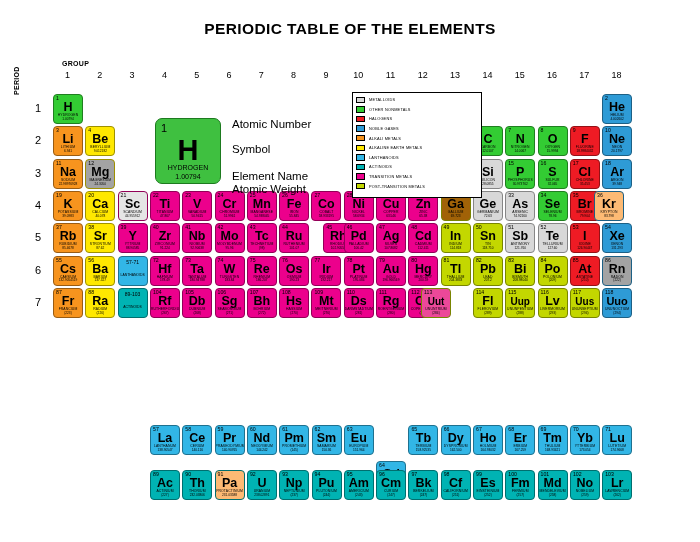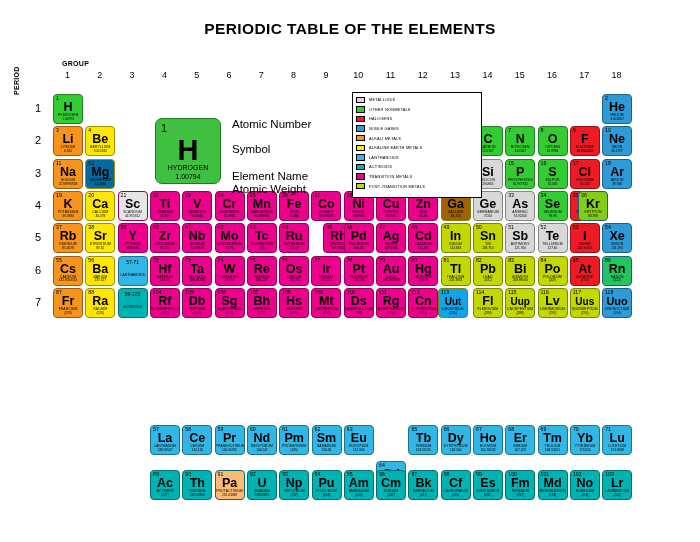--- a/index.html
+++ b/index.html
@@ -285,21 +285,21 @@
       <div class="sym">Ne</div>
       <div class="nm">NEON</div>
       <div class="wt">20.1797</div>
     </div>
     <div class="cell" style="left: 53px; top: 158.6px; background: rgb(247, 148, 30); border: 1px solid rgb(153, 92, 19);">
       <div class="num">11</div>
       <div class="sym">Na</div>
       <div class="nm">SODIUM</div>
       <div class="wt">22.98976928</div>
     </div>
-    <div class="cell" style="left: 85.3px; top: 158.6px; background: #0369a1; border: 1px solid rgb(158, 144, 0); padding-left: 8px;">
+    <div class="cell" style="left: 85.3px; top: 158.6px; background: #a3a3a3; border: 1px solid rgb(158, 144, 0); padding-left: 8px;">
       <div class="num">12</div>
       <div class="sym">Mg</div>
       <div class="nm">MAGNESIUM</div>
       <div class="wt">24.3050</div>
     </div>
     <div class="cell" style="left: 440.6px; top: 158.6px; background: rgb(195, 215, 0); border: 1px solid rgb(121, 133, 0);">
       <div class="num">13</div>
       <div class="sym">Al</div>
       <div class="nm">ALUMINIUM</div>
       <div class="wt">26.9815386</div>
@@ -429,21 +429,21 @@
       <div class="sym">Se</div>
       <div class="nm">SELENIUM</div>
       <div class="wt">78.96</div>
     </div>
     <div class="cell" style="left: 569.8px; top: 190.9px; background: rgb(238, 27, 36); border: 1px solid rgb(148, 17, 22);">
       <div class="num">35</div>
       <div class="sym">Br</div>
       <div class="nm">BROMINE</div>
       <div class="wt">79.904</div>
     </div>
-    <div class="cell" style="left: 578px; top: 190.9px; background: #84cc16; border: 1px solid rgb(29, 96, 133);">
+    <div class="cell" style="left: 594px; top: 190.9px; background: #fdba74; border: 1px solid rgb(29, 96, 133);">
       <div class="num">36</div>
       <div class="sym">Kr</div>
       <div class="nm">KRYPTON</div>
       <div class="wt">83.798</div>
     </div>
     <div class="cell" style="left: 53px; top: 223.2px; background: rgb(247, 148, 30); border: 1px solid rgb(153, 92, 19);">
       <div class="num">37</div>
       <div class="sym">Rb</div>
       <div class="nm">RUBIDIUM</div>
       <div class="wt">85.4678</div>
@@ -639,21 +639,21 @@
       <div class="sym">Po</div>
       <div class="nm">POLONIUM</div>
       <div class="wt">(209)</div>
     </div>
     <div class="cell" style="left: 569.8px; top: 255.5px; background: rgb(238, 27, 36); border: 1px solid rgb(148, 17, 22);">
       <div class="num">85</div>
       <div class="sym">At</div>
       <div class="nm">ASTATINE</div>
       <div class="wt">(210)</div>
     </div>
-    <div class="cell" style="left: 602.1px; top: 255.5px; background: #22c55e; border: 1px solid rgb(29, 96, 133);">
+    <div class="cell" style="left: 602.1px; top: 255.5px; background: #a3a3a3; border: 1px solid rgb(29, 96, 133);">
       <div class="num">86</div>
       <div class="sym">Rn</div>
       <div class="nm">RADON</div>
       <div class="wt">(222)</div>
     </div>
     <div class="cell" style="left: 53px; top: 287.8px; background: rgb(247, 148, 30); border: 1px solid rgb(153, 92, 19);">
       <div class="num">87</div>
       <div class="sym">Fr</div>
       <div class="nm">FRANCIUM</div>
       <div class="wt">(223)</div>
@@ -711,21 +711,21 @@
       <div class="sym">Rg</div>
       <div class="nm">ROENTGENIUM</div>
       <div class="wt">(280)</div>
     </div>
     <div class="cell" style="left: 408.3px; top: 287.8px; background: rgb(236, 0, 140); border: 1px solid rgb(146, 0, 87);">
       <div class="num">112</div>
       <div class="sym">Cn</div>
       <div class="nm">COPERNICIUM</div>
       <div class="wt">(285)</div>
     </div>
-    <div class="cell" style="left: 438px; top: 287.8px; background: #0ea5e9; border: 1px solid rgb(121, 133, 0);">
+    <div class="cell" style="left: 421px; top: 287.8px; background: #ec4899; border: 1px solid rgb(121, 133, 0);">
       <div class="num">113</div>
       <div class="sym" style="font-size: 10px;">Uut</div>
       <div class="nm">UNUNTRIUM</div>
       <div class="wt">(284)</div>
     </div>
     <div class="cell" style="left: 472.9px; top: 287.8px; background: rgb(195, 215, 0); border: 1px solid rgb(121, 133, 0);">
       <div class="num">114</div>
       <div class="sym">Fl</div>
       <div class="nm">FLEROVIUM</div>
       <div class="wt">(289)</div>

